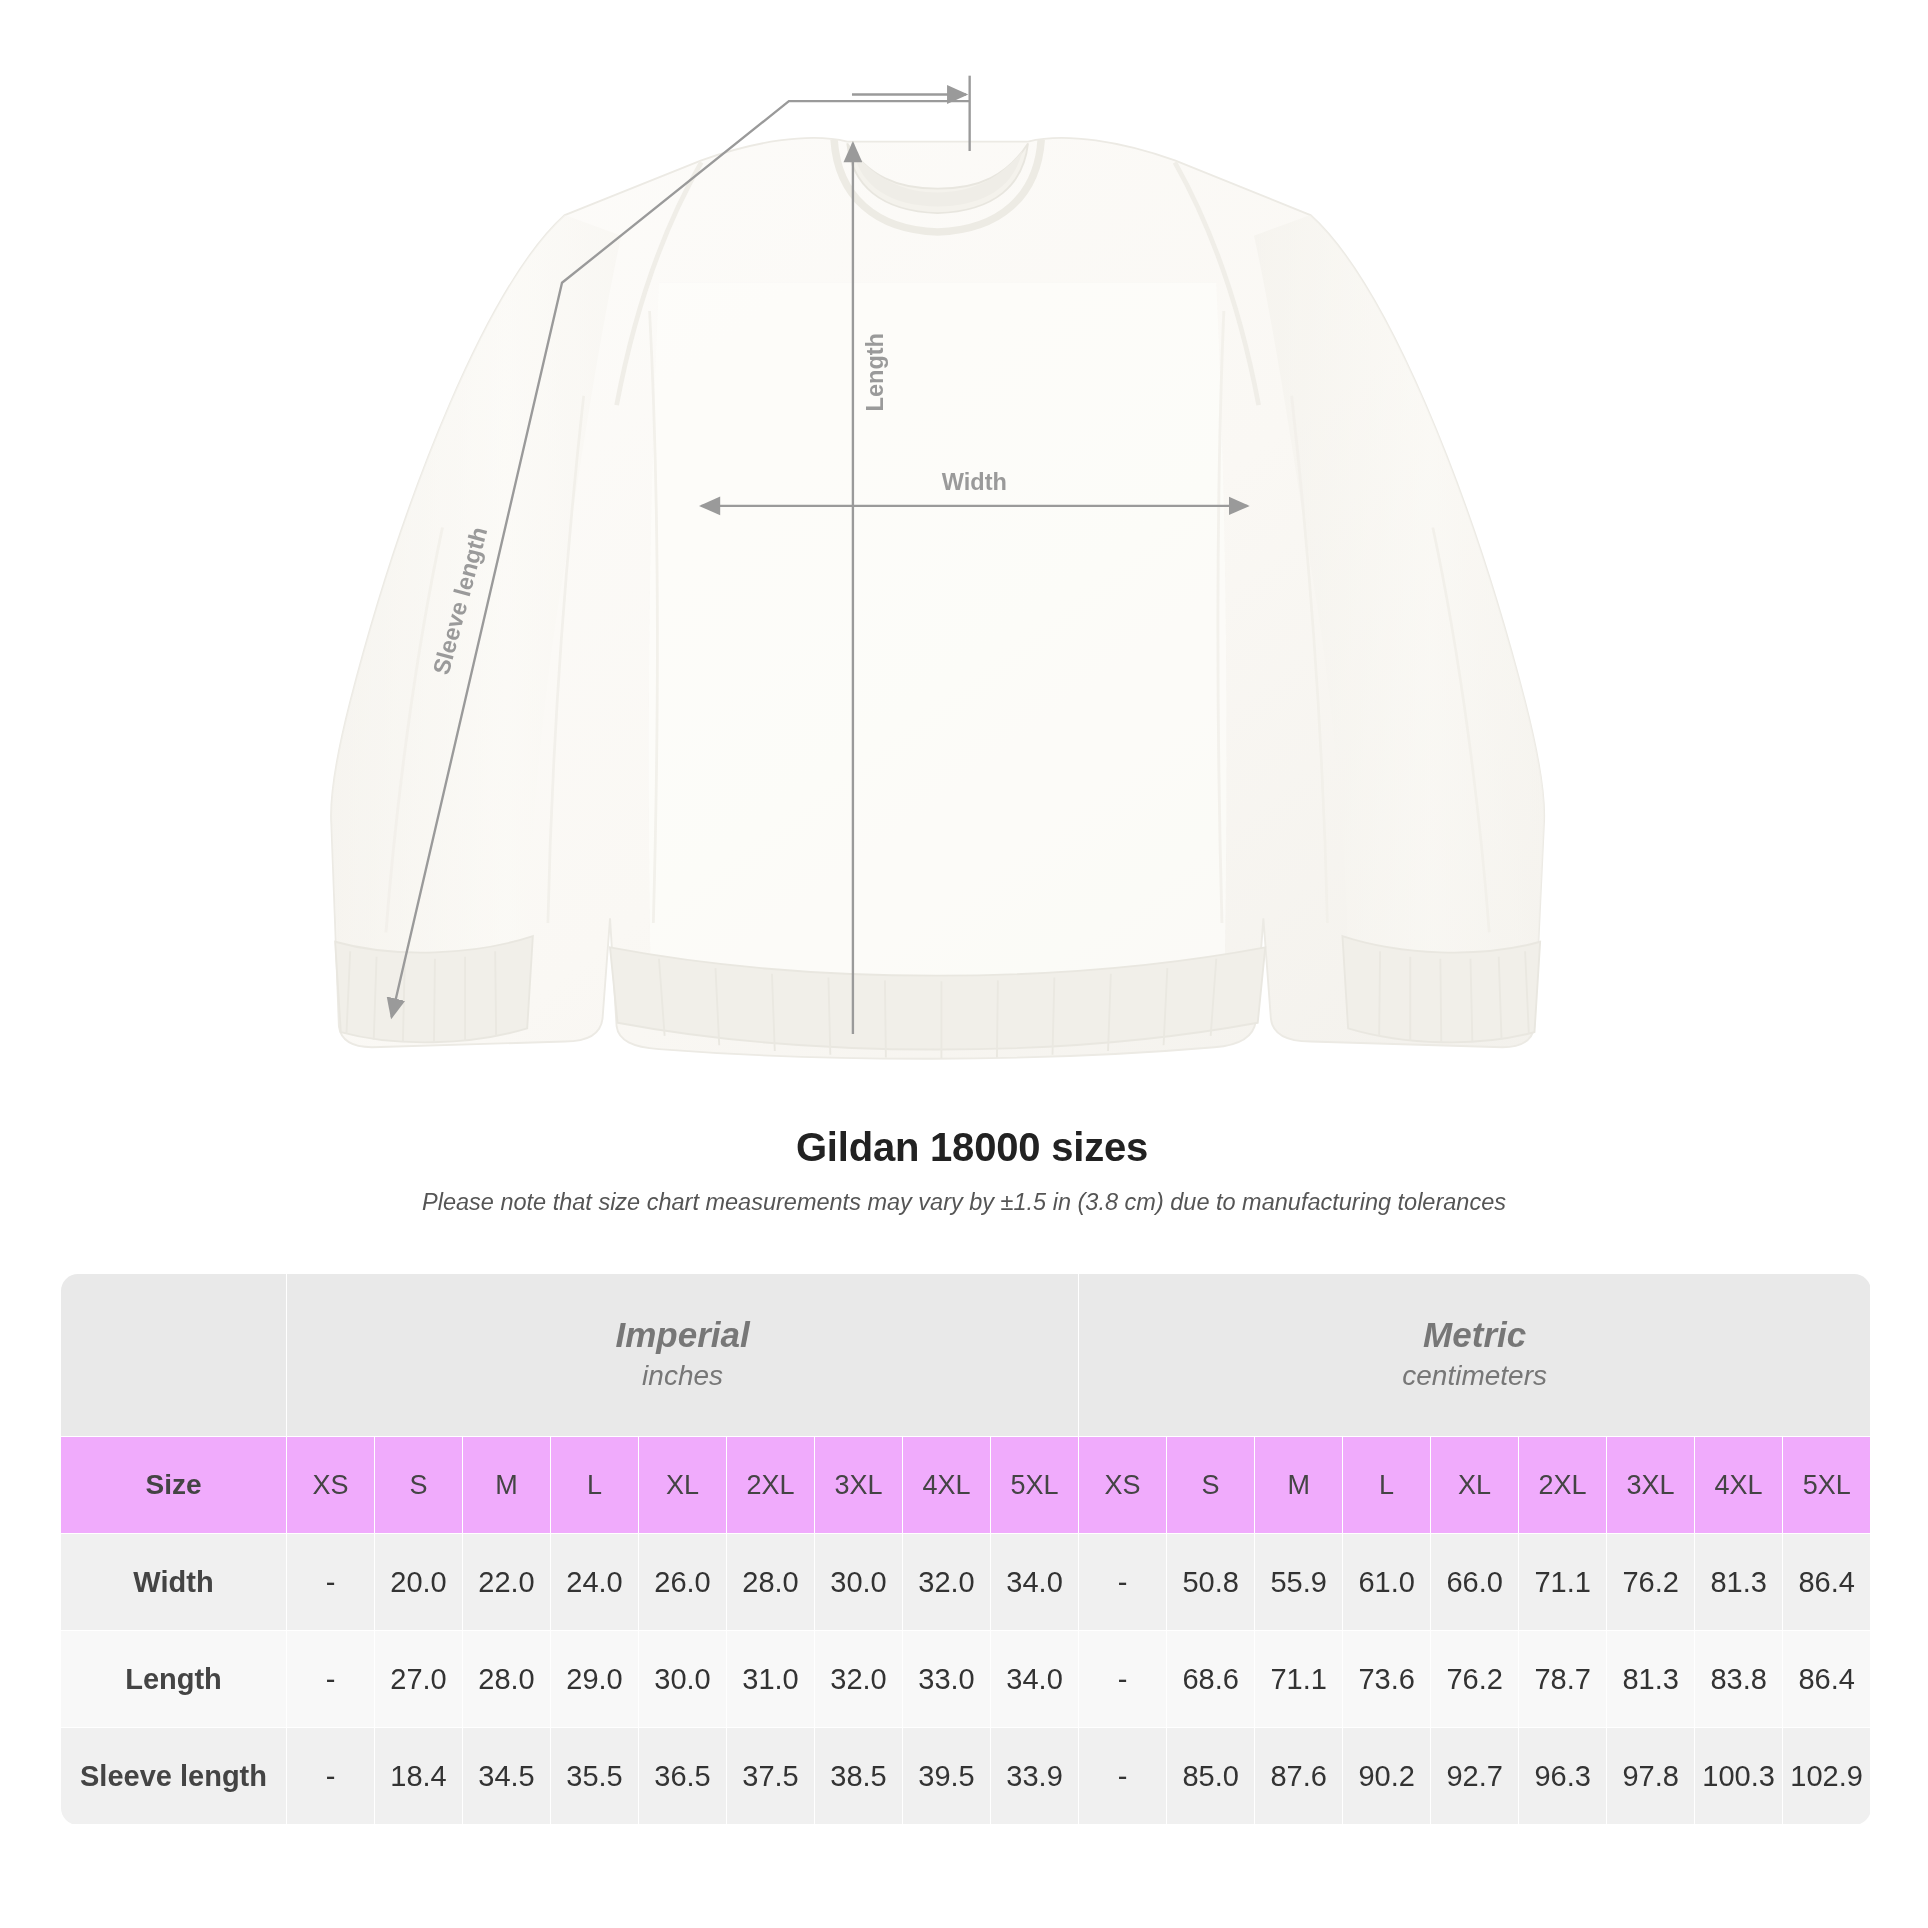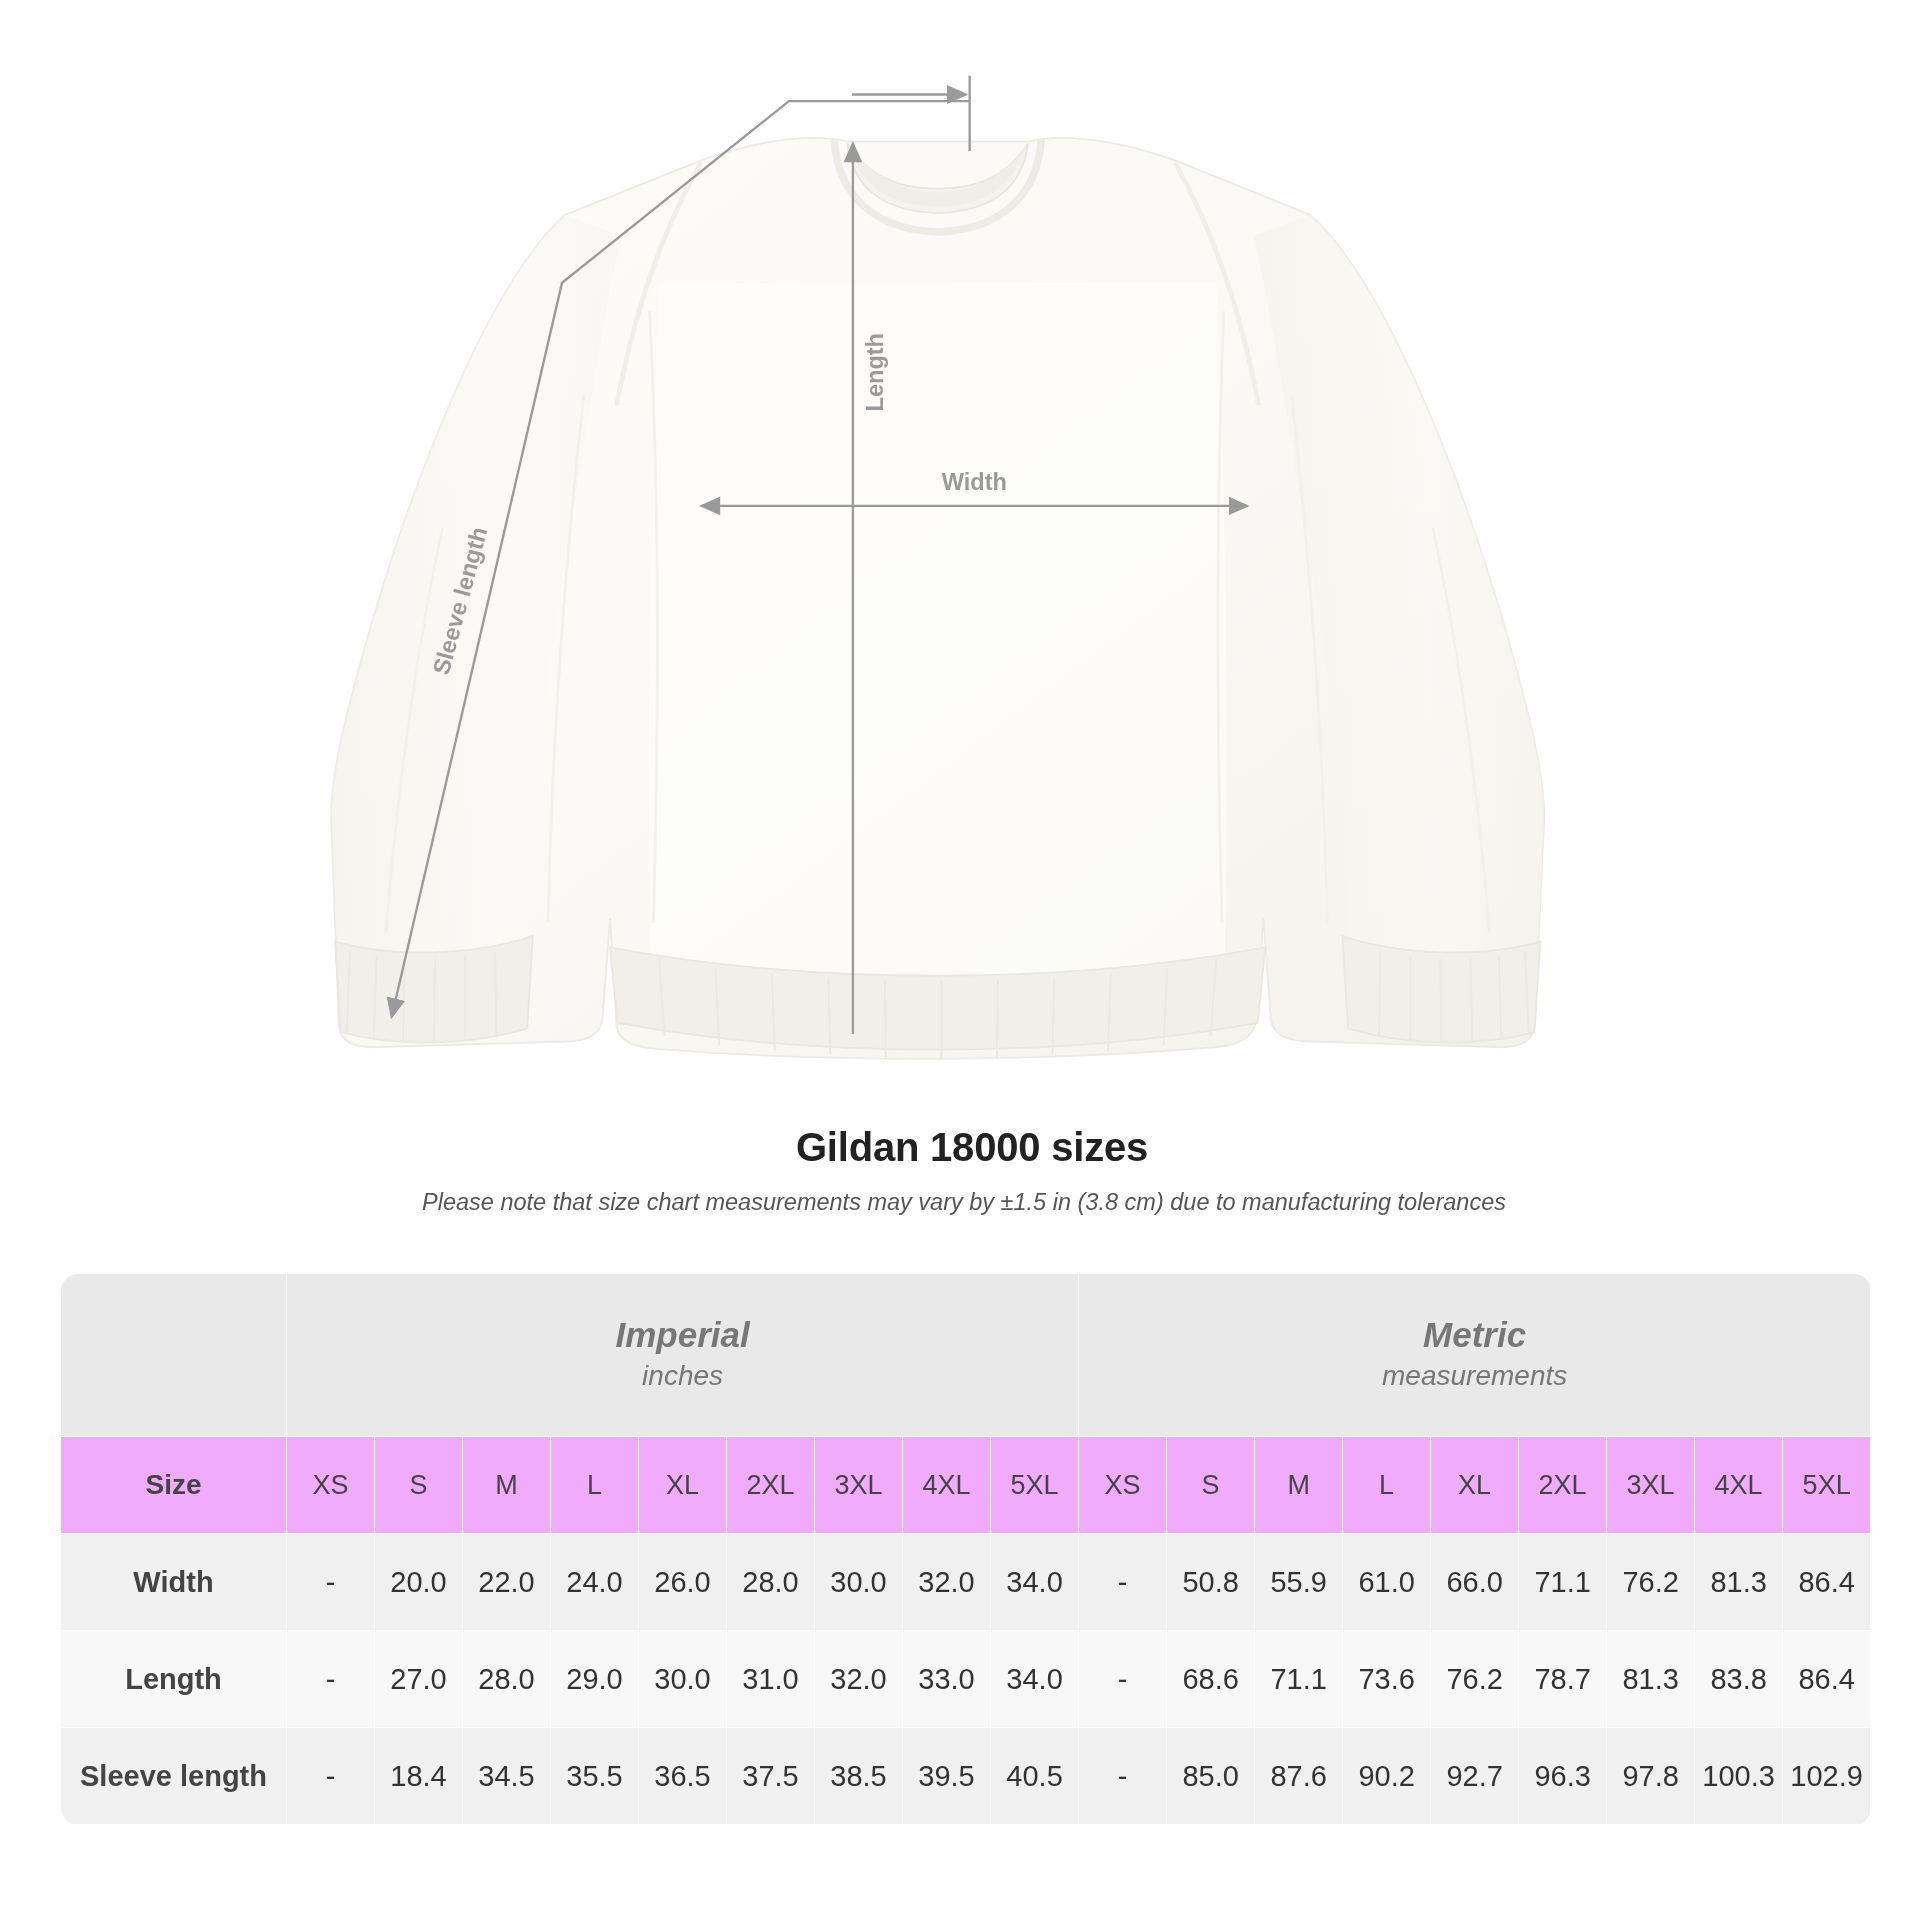--- a/index.html
+++ b/index.html
@@ -286,21 +286,21 @@
       </colgroup>
       <tbody>
         <tr>
           <td class="corner-cell unit-head"></td>
           <td class="unit-head" colspan="9">
             <div class="unit-name">Imperial</div>
             <div class="unit-sub">inches</div>
           </td>
           <td class="unit-head" colspan="9">
             <div class="unit-name">Metric</div>
-            <div class="unit-sub">measurements</div>
+            <div class="unit-sub">centimeters</div>
           </td>
         </tr>
 
         <tr class="size-row">
           <td class="row-label">Size</td>
           <td>XS</td>
           <td>S</td>
           <td>M</td>
           <td>L</td>
           <td>XL</td>
@@ -366,21 +366,21 @@
         <tr class="data-row shade">
           <td class="row-label">Sleeve length</td>
           <td>-</td>
           <td>18.4</td>
           <td>34.5</td>
           <td>35.5</td>
           <td>36.5</td>
           <td>37.5</td>
           <td>38.5</td>
           <td>39.5</td>
-          <td>40.5</td>
+          <td>33.9</td>
           <td>-</td>
           <td>85.0</td>
           <td>87.6</td>
           <td>90.2</td>
           <td>92.7</td>
           <td>96.3</td>
           <td>97.8</td>
           <td>100.3</td>
           <td>102.9</td>
         </tr>

